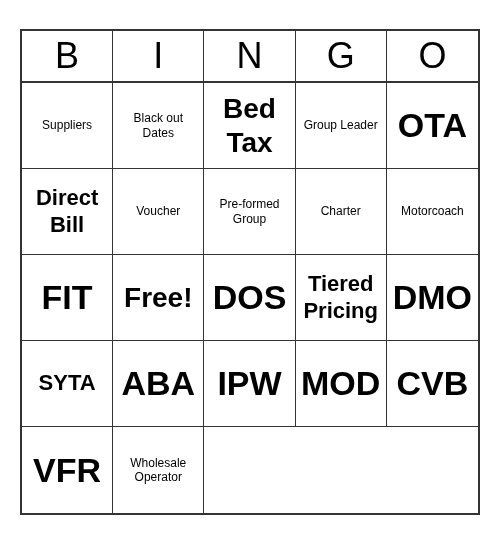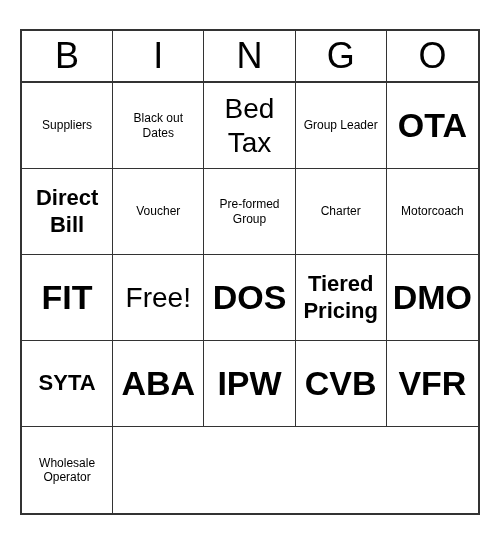--- a/index.html
+++ b/index.html
@@ -50,21 +50,21 @@
     }
     .bingo-cell:nth-child(n+21) {
       border-bottom: none;
     }
     .cell-text {
       font-size: 13px;
       line-height: 1.2;
     }
     .cell-text.large {
       font-size: 28px;
-      font-weight: normal;
+      font-weight: bold;
     }
     .cell-text.medium {
       font-size: 22px;
       font-weight: bold;
     }
     .cell-text.xlarge {
       font-size: 34px;
       font-weight: bold;
     }
     .cell-text.small {
@@ -131,20 +131,23 @@
       <div class="bingo-cell">
         <span class="cell-text medium">SYTA</span>
       </div>
       <div class="bingo-cell">
         <span class="cell-text xlarge">ABA</span>
       </div>
       <div class="bingo-cell">
         <span class="cell-text xlarge">IPW</span>
       </div>
       <div class="bingo-cell">
+        <span class="cell-text xlarge">MOD</span>
+      </div>
+      <div class="bingo-cell">
         <span class="cell-text xlarge">CVB</span>
       </div>
       <div class="bingo-cell">
         <span class="cell-text xlarge">VFR</span>
       </div>
       <div class="bingo-cell">
         <span class="cell-text small">Wholesale Operator</span>
       </div>
     </div>
 </div>

